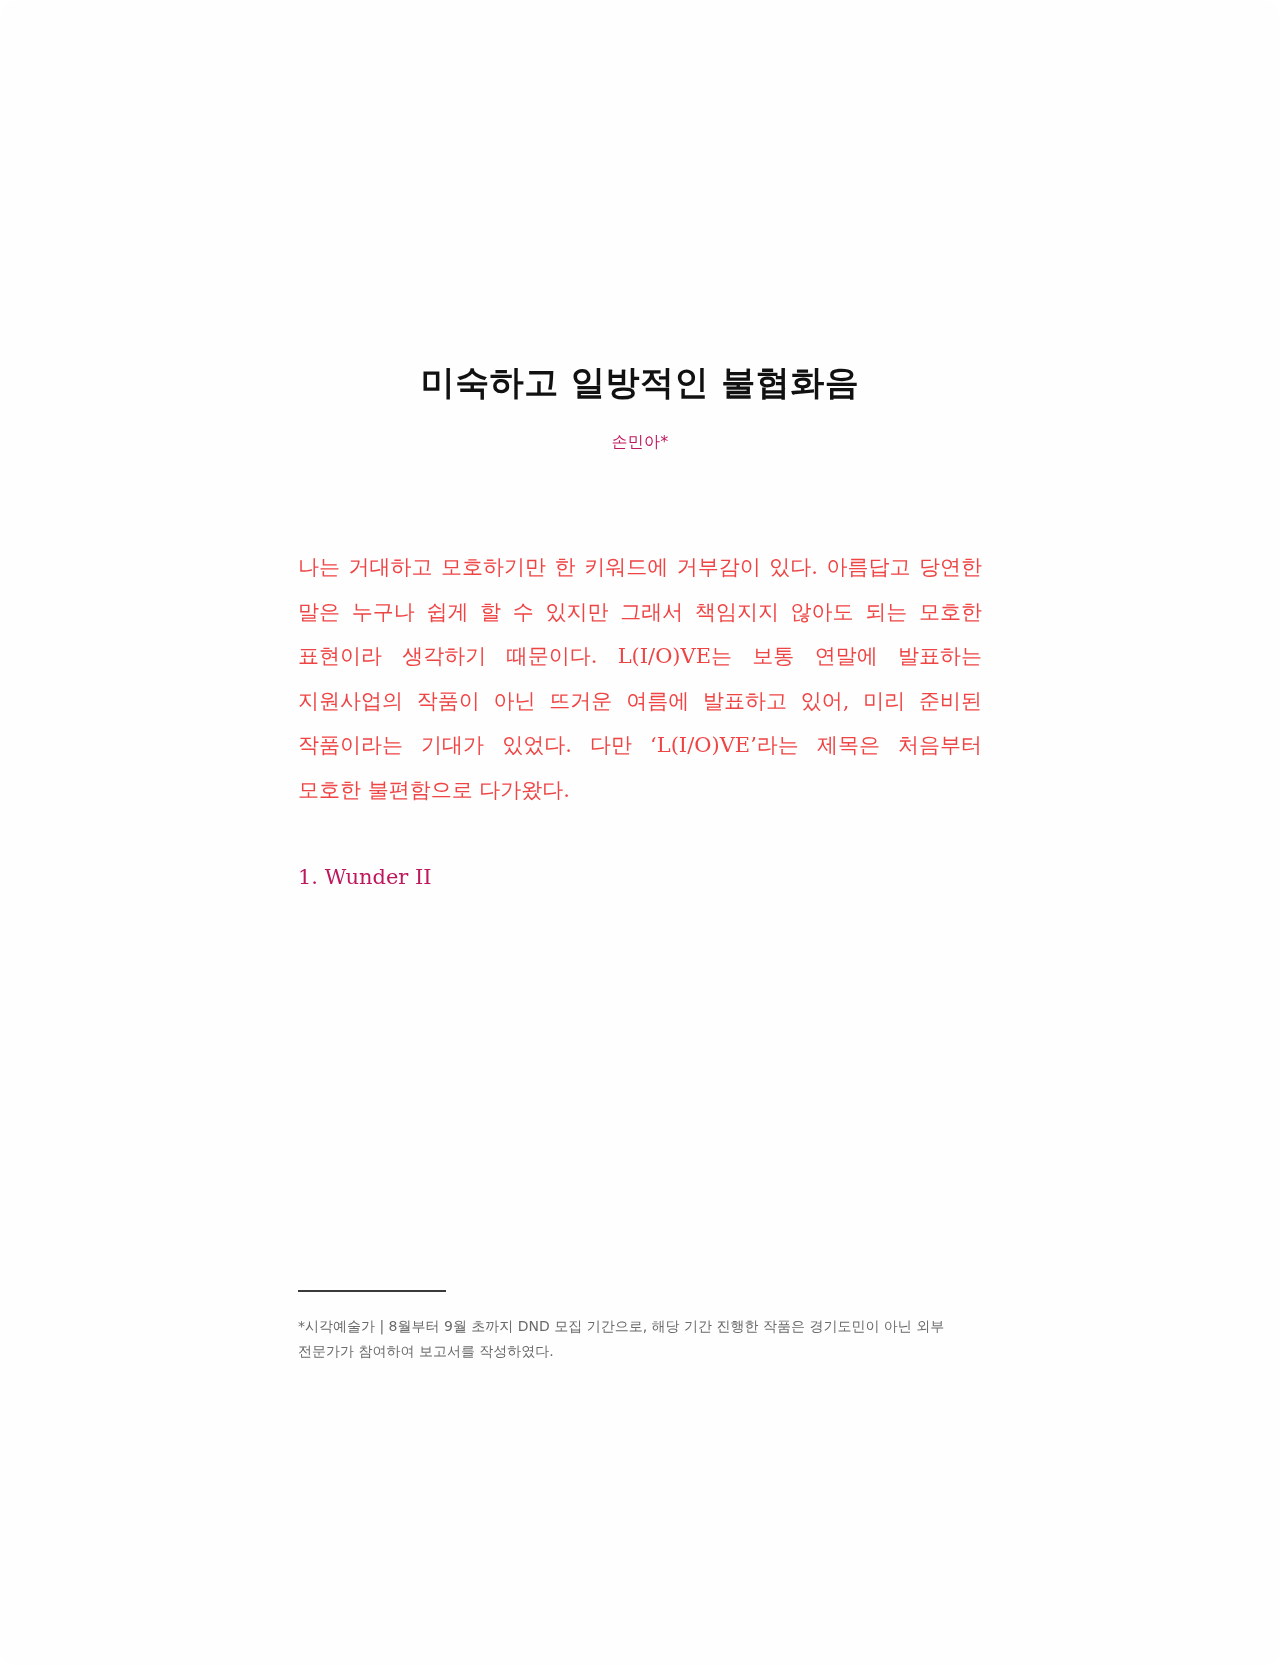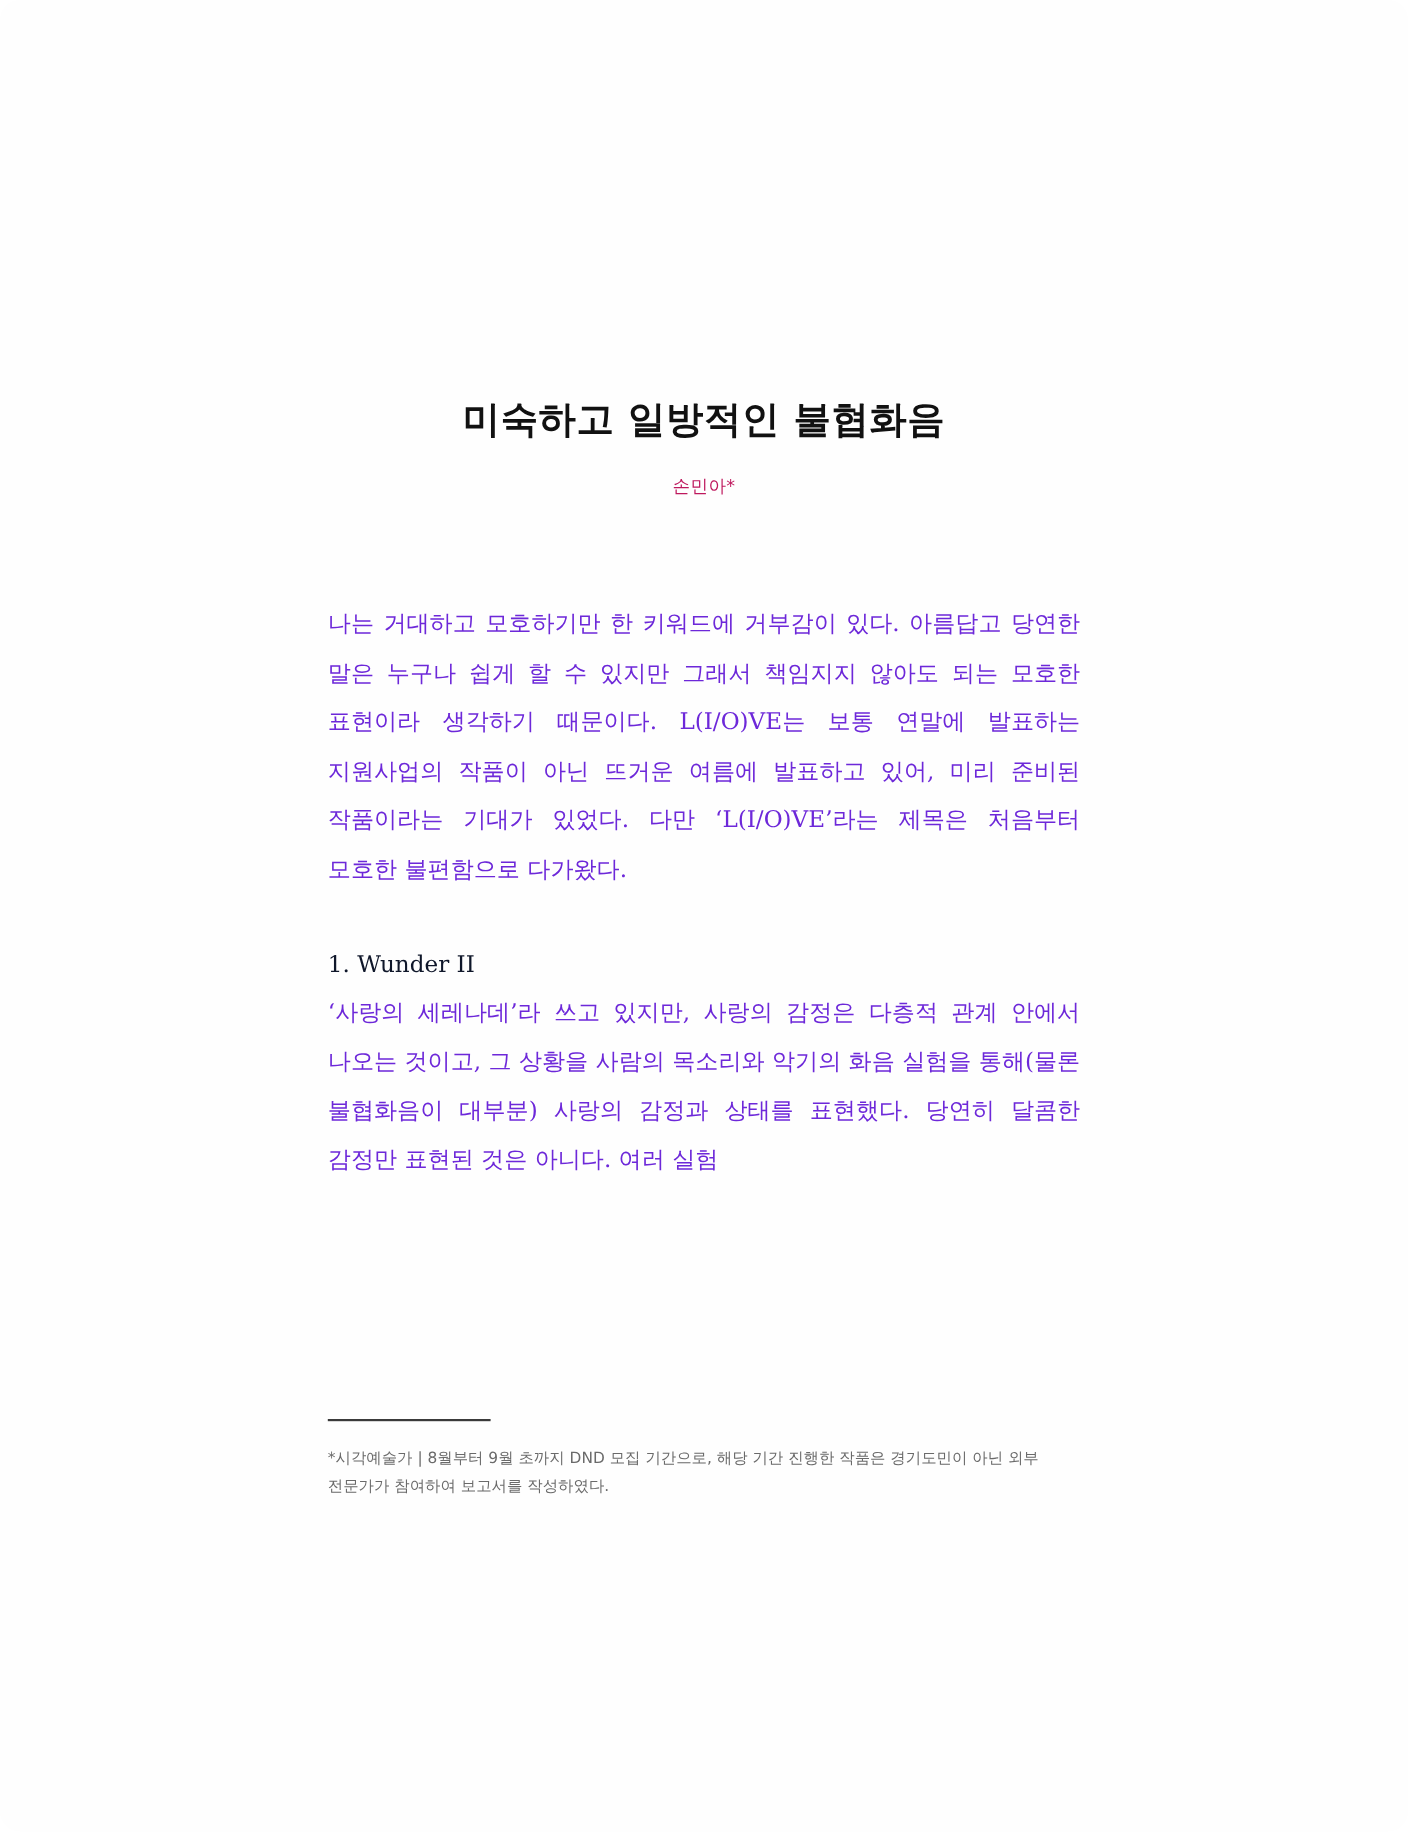--- a/index.html
+++ b/index.html
@@ -52,37 +52,37 @@
     letter-spacing: 0.3px;
   }
   .body-block {
     margin-top: 92px;
   }
   p.para {
     margin: 0;
     font-family: "DejaVu Serif", serif;
     font-size: 21px;
     line-height: 2.12;
-    color: #6d28d9;
+    color: #ef4444;
     text-align: justify;
     text-justify: inter-word;
     word-break: keep-all;
   }
   p.para.last-loose {
     text-align: justify;
   }
   .section-gap {
     height: 46px;
   }
   .section-heading {
     margin: 0;
     font-family: "DejaVu Serif", serif;
     font-size: 21px;
     line-height: 1.9;
-    color: #0f172a;
+    color: #be185d;
     font-weight: 400;
   }
   .footnote-wrap {
     position: absolute;
     left: 298px;
     top: 1290px;
     width: 684px;
   }
   .footnote-rule {
     width: 148px;
@@ -110,21 +110,20 @@
 
     <p class="author">손민아*</p>
 
     <div class="body-block">
       <p class="para">나는 거대하고 모호하기만 한 키워드에 거부감이 있다. 아름답고 당연한 말은 누구나 쉽게 할 수 있지만 그래서 책임지지 않아도 되는 모호한 표현이라 생각하기 때문이다. L(I/O)VE는 보통 연말에 발표하는 지원사업의 작품이 아닌 뜨거운 여름에 발표하고 있어, 미리 준비된 작품이라는 기대가 있었다. 다만 ‘L(I/O)VE’라는 제목은 처음부터 모호한 불편함으로 다가왔다.</p>
 
       <div class="section-gap"></div>
 
       <p class="section-heading">1. Wunder II</p>
 
-      <p class="para last-loose">‘사랑의 세레나데’라 쓰고 있지만, 사랑의 감정은 다층적 관계 안에서 나오는 것이고, 그 상황을 사람의 목소리와 악기의 화음 실험을 통해(물론 불협화음이 대부분) 사랑의 감정과 상태를 표현했다. 당연히 달콤한 감정만 표현된 것은 아니다. 여러 실험</p>
     </div>
 
   </div>
 
   <div class="footnote-wrap">
     <div class="footnote-rule"></div>
     <p class="footnote-text">*시각예술가 | 8월부터 9월 초까지 DND 모집 기간으로, 해당 기간 진행한 작품은 경기도민이 아닌 외부 전문가가 참여하여 보고서를 작성하였다.</p>
   </div>
 
 </div>

